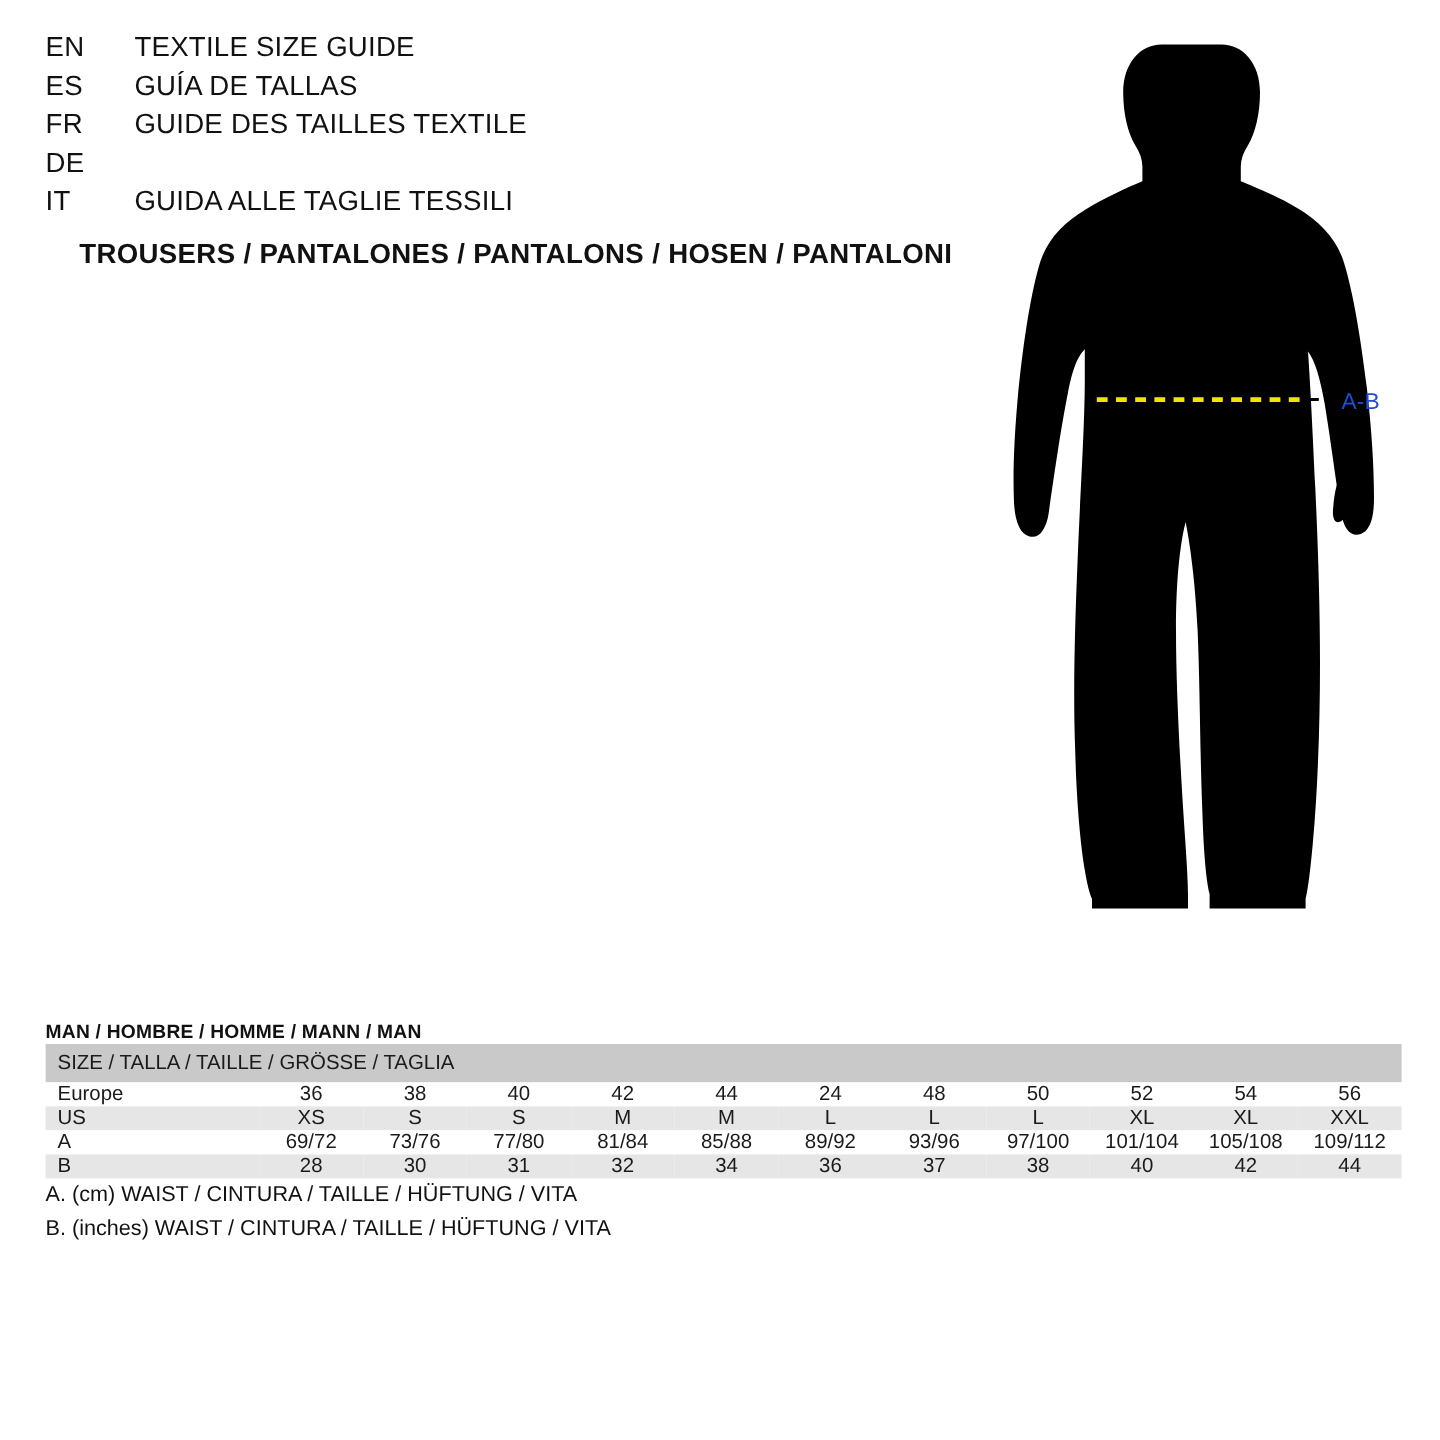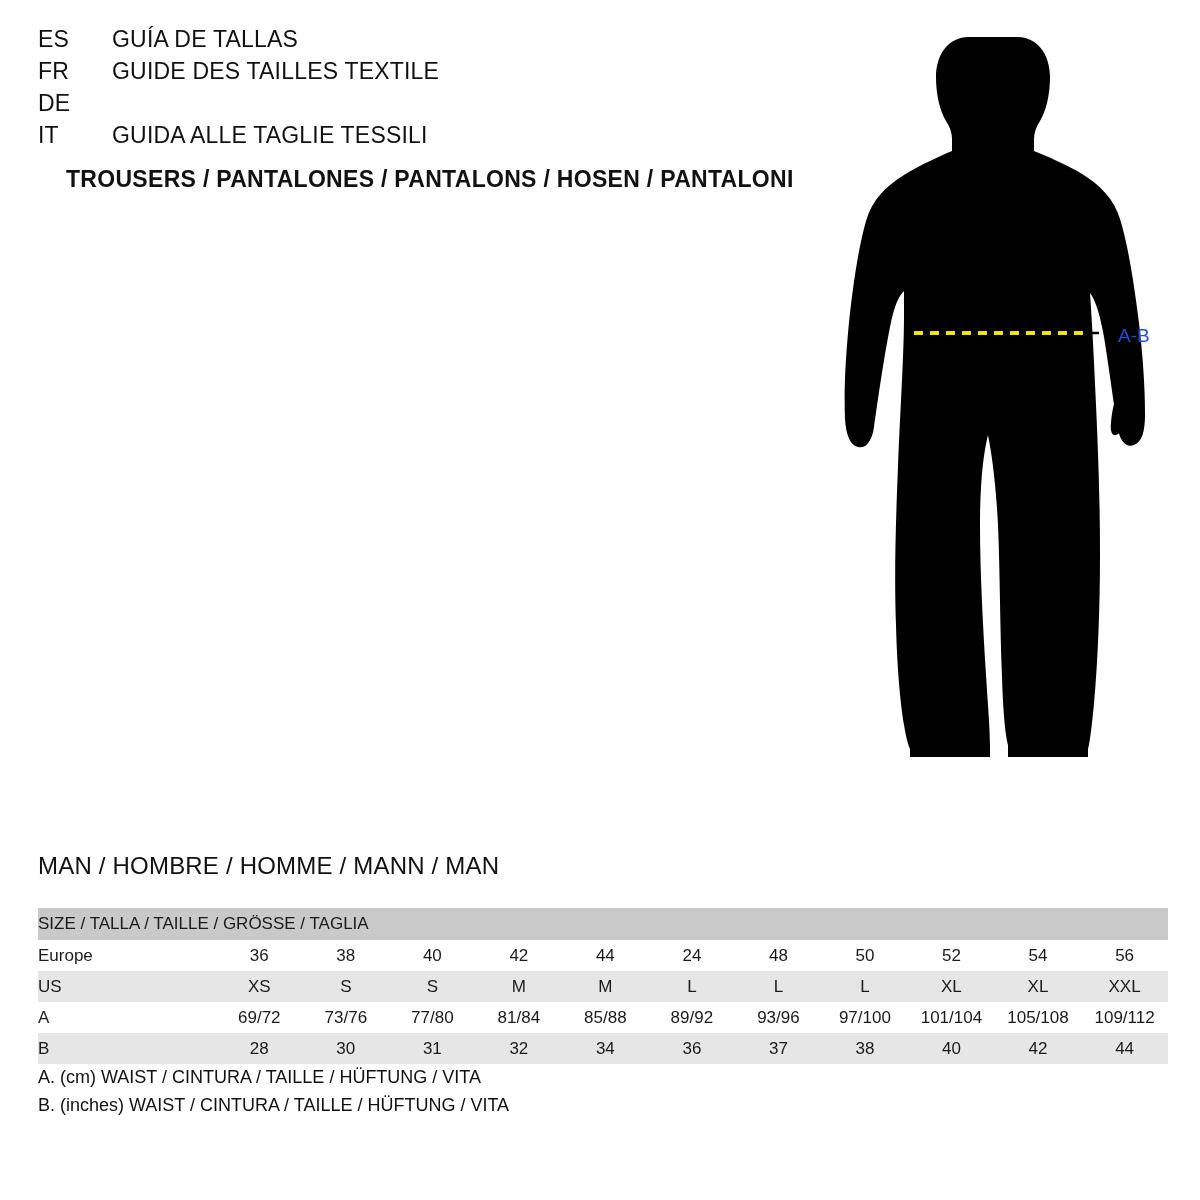--- a/index.html
+++ b/index.html
@@ -60,41 +60,42 @@
   }
 
   
   .table-section {
     position: absolute;
     left: 38px;
     top: 852px;
     width: 1130px;
   }
   .gender-line {
-    font-size: 24px;
-    font-weight: normal;
+    font-size: 16px;
+    font-weight: bold;
     letter-spacing: 0.2px;
     color: #111;
-    margin-bottom: 28px;
+    margin-bottom: 0;
   }
   table.size-table {
     border-collapse: collapse;
     width: 1130px;
     table-layout: fixed;
     font-size: 17px;
   }
   table.size-table td {
     padding: 0;
-    height: 31px;
+    height: 20px;
     text-align: center;
     color: #1a1a1a;
     vertical-align: middle;
   }
   table.size-table td.label {
     text-align: left;
+    padding-left: 10px;
   }
   tr.header-row td {
     background: #c9c9c9;
     font-size: 17px;
     height: 32px;
   }
   tr.alt td {
     background: #e6e6e6;
   }
   tr.plain td {
@@ -104,20 +105,24 @@
     font-size: 18px;
     line-height: 1.55;
     color: #111;
   }
 </style>
 </head>
 <body>
 
 <div class="header">
 
+  <div class="lang-row">
+    <span class="lang-code">EN</span>
+    <span class="lang-text">TEXTILE SIZE GUIDE</span>
+  </div>
 
   <div class="lang-row">
     <span class="lang-code">ES</span>
     <span class="lang-text">GUÍA DE TALLAS</span>
   </div>
 
   <div class="lang-row">
     <span class="lang-code">FR</span>
     <span class="lang-text">GUIDE DES TAILLES TEXTILE</span>
   </div>

